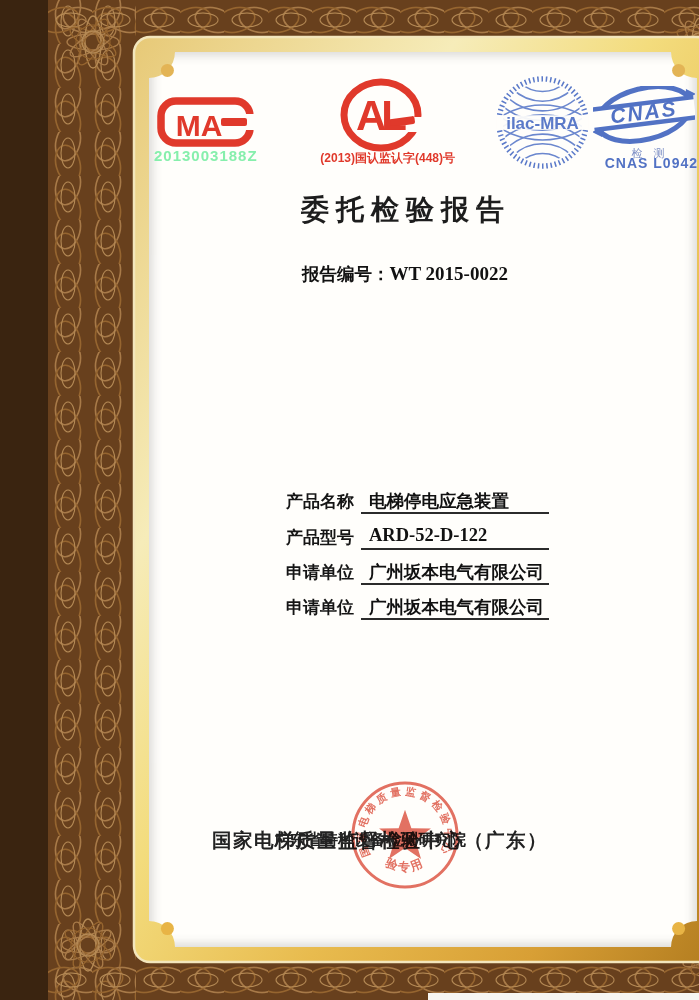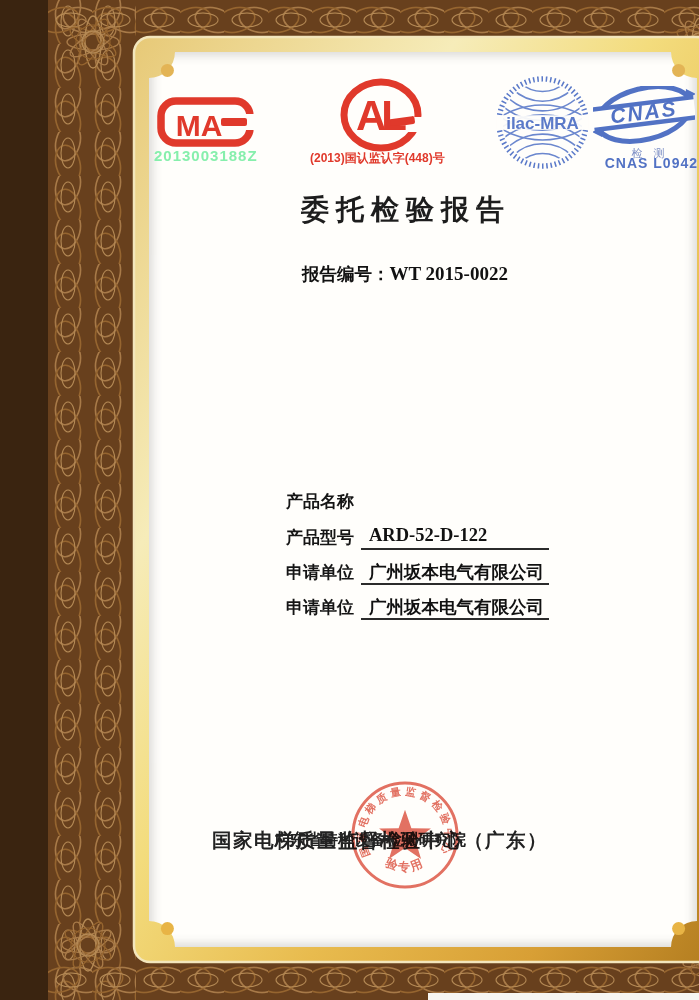--- a/index.html
+++ b/index.html
@@ -5,21 +5,21 @@
   html,body{margin:0;padding:0;background:#3a2410;}
   #cert{position:relative;width:699px;height:1000px;overflow:hidden;
         font-family:"Liberation Sans","DejaVu Sans",sans-serif;background:#68401d;margin-left:48px;}
   #cert svg{display:block;}
   .abs{position:absolute;}
   .ctr{transform:translateX(-50%);white-space:nowrap;}
   .frame-svg{position:absolute;left:0;top:0;}
   
   .cma-num{left:106px;top:147px;width:102px;text-align:center;color:#86efac;
            font-weight:bold;font-size:15px;letter-spacing:1px;}
-  .cal-num{left:262px;top:150px;width:145px;text-align:left;color:#e0392b;
+  .cal-num{left:262px;top:150px;width:145px;text-align:right;color:#e0392b;
            font-weight:bold;font-size:12px;}
   .cnas-sub{left:558px;top:146px;width:84px;text-align:center;color:#7d8fc5;
             font-size:11px;letter-spacing:11px;text-indent:11px;}
   .cnas-num{left:546px;top:155px;width:104px;text-align:right;color:#5272c4;
             font-weight:bold;font-size:14px;letter-spacing:1px;}
   .doc-title{left:358px;top:191px;font-size:28px;font-weight:bold;color:#1d1d1d;
              letter-spacing:7px;}
   .report-line{left:357px;top:262px;font-size:17.5px;color:#111;}
   .report-line .lbl{font-weight:bold;}
   .report-line .val{font-family:"Liberation Serif","DejaVu Serif",serif;
@@ -161,20 +161,21 @@
   </svg>
   <div class="abs cnas-sub">检测</div>
   <div class="abs cnas-num">CNAS L0942</div>
 
   <div class="abs ctr doc-title">委托检验报告</div>
   <div class="abs ctr report-line">
     <span class="lbl">报告编号：</span><span class="val">WT 2015-0022</span>
   </div>
 
   <div class="abs field-label" style="top:490px">产品名称</div>
+  <div class="abs field-value" style="top:489px">电梯停电应急装置</div>
 
   <div class="abs field-label" style="top:526px">产品型号</div>
   <div class="abs field-value serif" style="top:525px">ARD-52-D-122</div>
 
   <div class="abs field-label" style="top:561px">申请单位</div>
   <div class="abs field-value" style="top:560px">广州坂本电气有限公司</div>
 
   <div class="abs field-label" style="top:596px">申请单位</div>
   <div class="abs field-value" style="top:595px">广州坂本电气有限公司</div>
 

